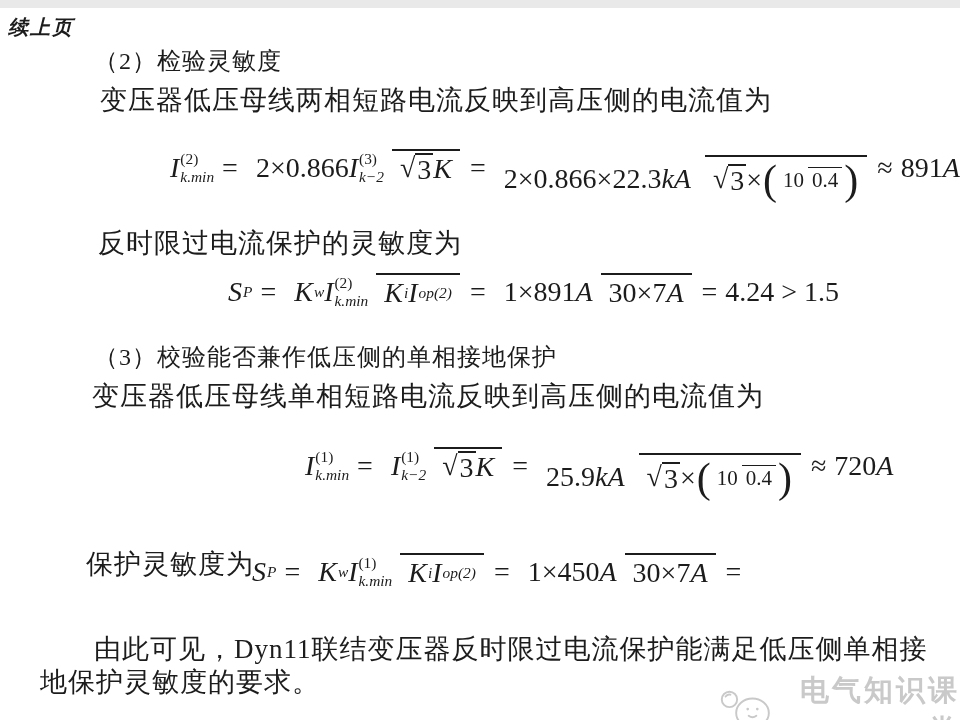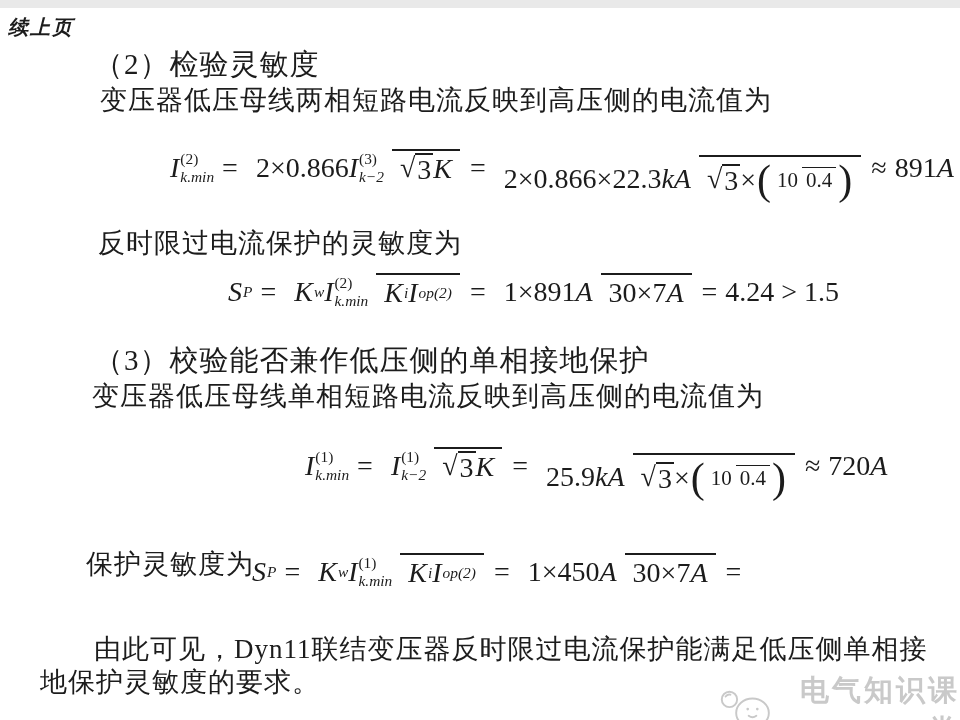--- a/index.html
+++ b/index.html
@@ -4,41 +4,41 @@
 <style>
   html,body{margin:0;padding:0;background:#e9e9e9;}
   #slide{
     position:relative;width:960px;height:720px;background:#ffffff;
     font-family:"Liberation Serif","DejaVu Serif",serif;color:#1c1c1c;
     overflow:hidden;margin:8px auto;text-align:right;
   }
   .abs{position:absolute;}
   .cjk{font-size:27px;line-height:1.25;letter-spacing:1px;white-space:nowrap;}
   .cont{font-size:20px;font-weight:bold;font-style:italic;letter-spacing:2px;}
-  .heading{font-size:29px;}
+  .heading{font-size:24px;}
   
   .math{
     position:absolute;display:flex;align-items:center;
     font-size:28px;white-space:nowrap;
   }
   .mi{font-style:italic;}
   .mo{padding:0 8px;font-style:normal;}
   .mrow{display:inline-flex;align-items:center;}
   .ss{
     display:inline-flex;flex-direction:column;align-items:flex-start;
     font-size:0.55em;line-height:1.15;margin-left:1px;
   }
   .ss .sup{font-style:normal;}
   .ss .sub{font-style:italic;}
   .frac{display:inline-flex;align-items:center;margin:0 2px;}
   .frac > .num,.frac > .den{
     display:flex;align-items:center;justify-content:center;padding:2px 8px;
   }
   .frac > .den{border-top:2.2px solid #1c1c1c;}
-  .dip{transform:translateY(11px);}
+  .dip{transform:translateY(11px);gap:6px;}
   .sqrt{display:inline-flex;align-items:flex-start;}
   .radsign{line-height:1.05;}
   .rad{border-top:2px solid #1c1c1c;padding:0 2px;line-height:1.05;}
   .paren{font-size:1.5em;font-weight:400;padding:0 1px;line-height:1;}
   .inner{font-size:0.75em;margin:0 1px;}
   .inner > .num,.inner > .den{padding:0 4px;}
   .inner > .den{border-top:1.8px solid #1c1c1c;}
   
   .wm{position:absolute;display:flex;align-items:center;color:#c7c7c7;}
   .wm-text{

